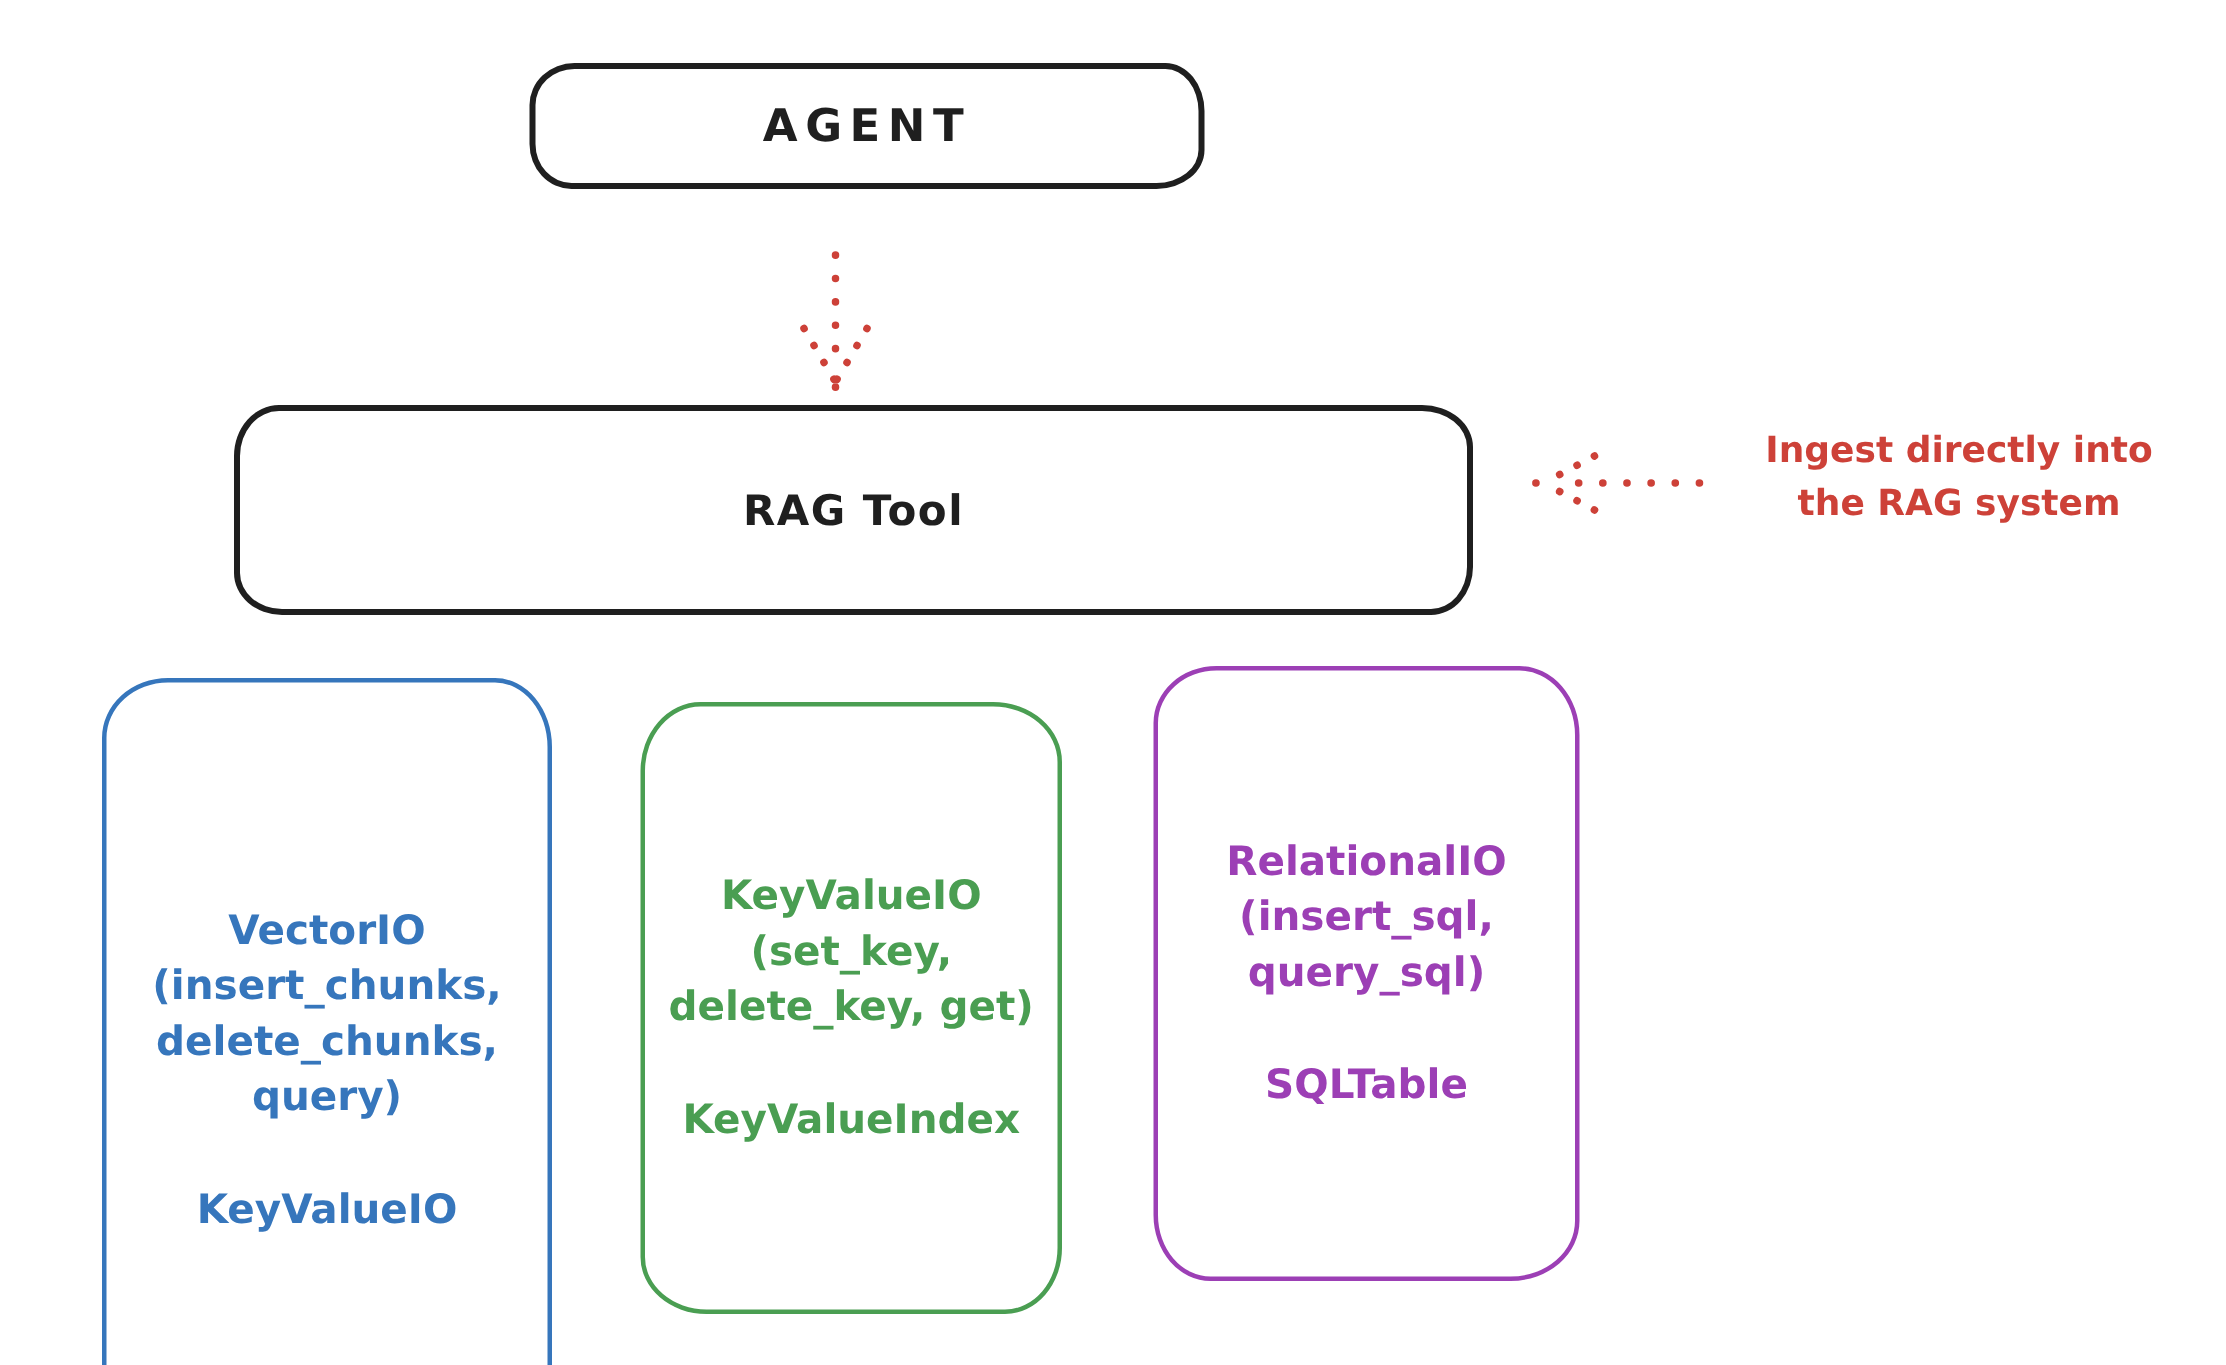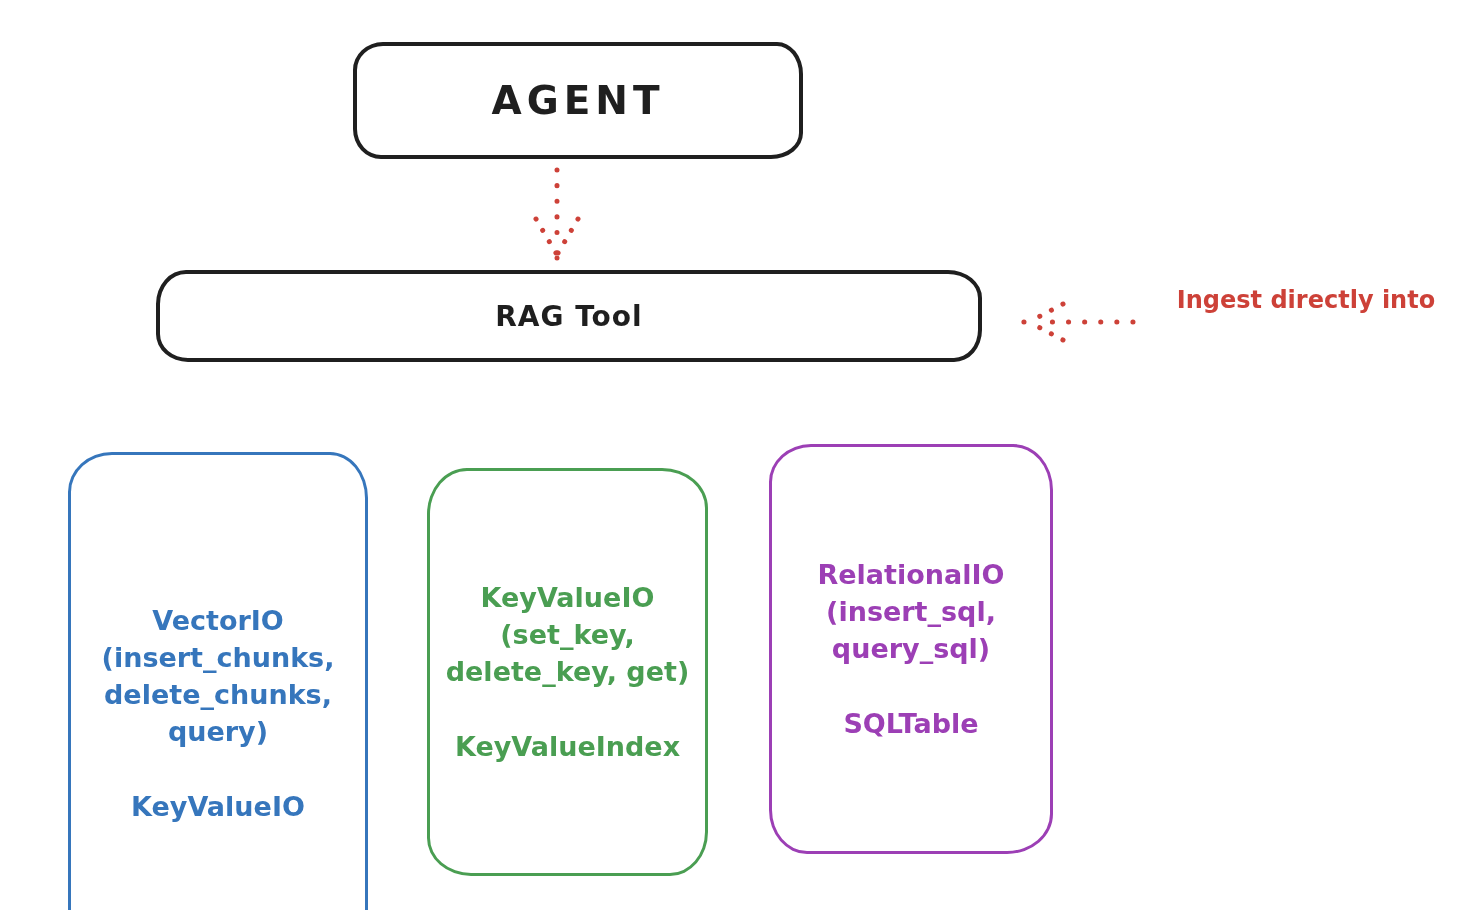--- a/index.html
+++ b/index.html
@@ -25,29 +25,29 @@
     justify-content: center;
     text-align: center;
   }
   
   .box.black {
     border: 4px solid #1f1f1f;
     color: #1f1f1f;
   }
   .agent-box {
     left: 353px; top: 42px;
-    width: 450px; height: 117px;
+    width: 450px; height: 84px;
     border-radius: 30px 26px 32px 28px / 28px 32px 26px 30px;
-    font-size: 39px;
+    font-size: 30px;
     font-weight: bold;
     letter-spacing: 5px;
   }
   .ragtool-box {
     left: 156px; top: 270px;
-    width: 826px; height: 92px;
+    width: 826px; height: 140px;
     border-radius: 30px 34px 28px 32px / 34px 28px 32px 28px;
     font-size: 28px;
     font-weight: 600;
     letter-spacing: 1px;
   }
   
   .backend {
     border-width: 3.5px;
     border-style: solid;
     font-size: 27px;
@@ -105,20 +105,21 @@
   <div class="box black agent-box">
     <span>AGENT</span>
   </div>
 
   <div class="box black ragtool-box">
     <span>RAG Tool</span>
   </div>
 
   <div class="annotation">
     <div>Ingest directly into</div>
+    <div>the RAG system</div>
   </div>
 
   <div class="box backend vector-box">
     <div>VectorIO</div>
     <div>(insert_chunks,</div>
     <div>delete_chunks,</div>
     <div>query)</div>
     <div class="index-label">KeyValueIO</div>
   </div>
 

